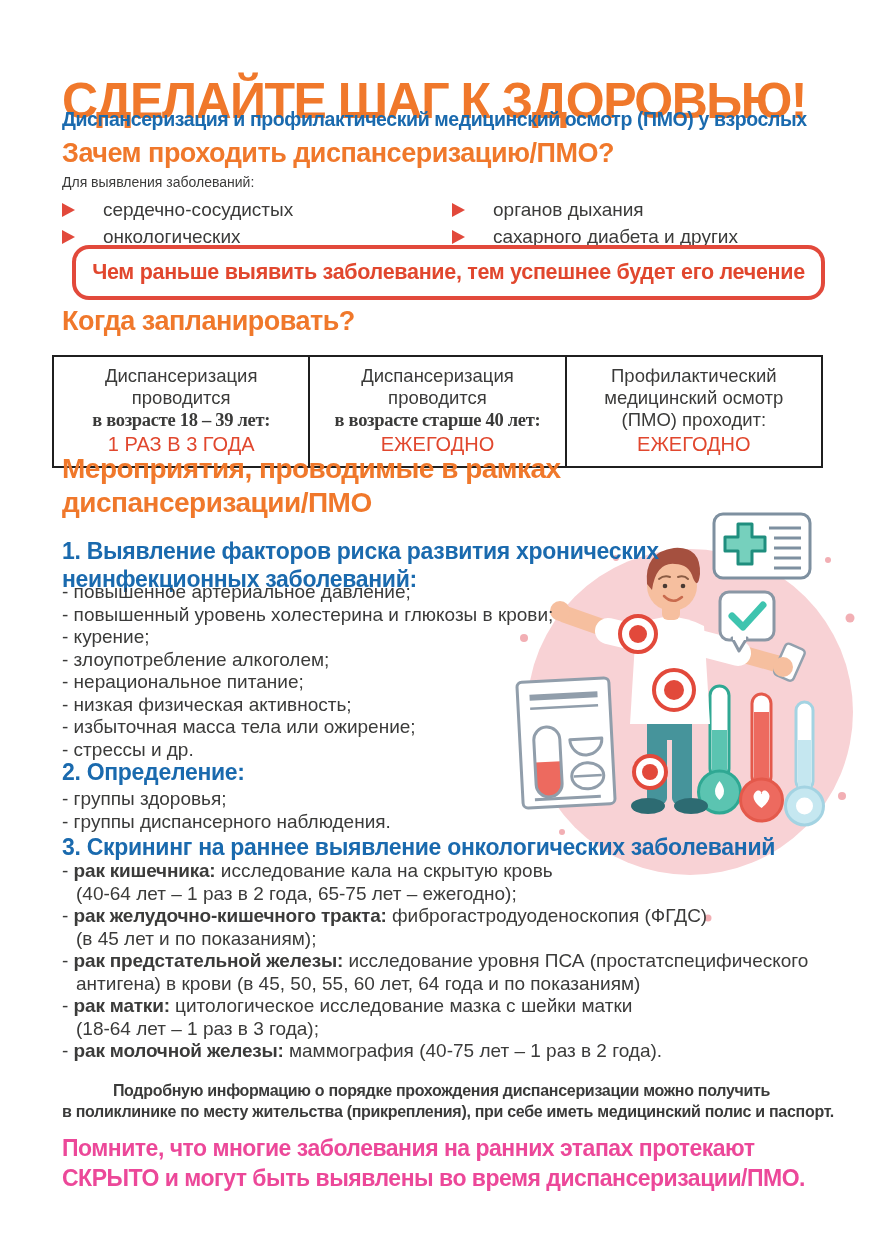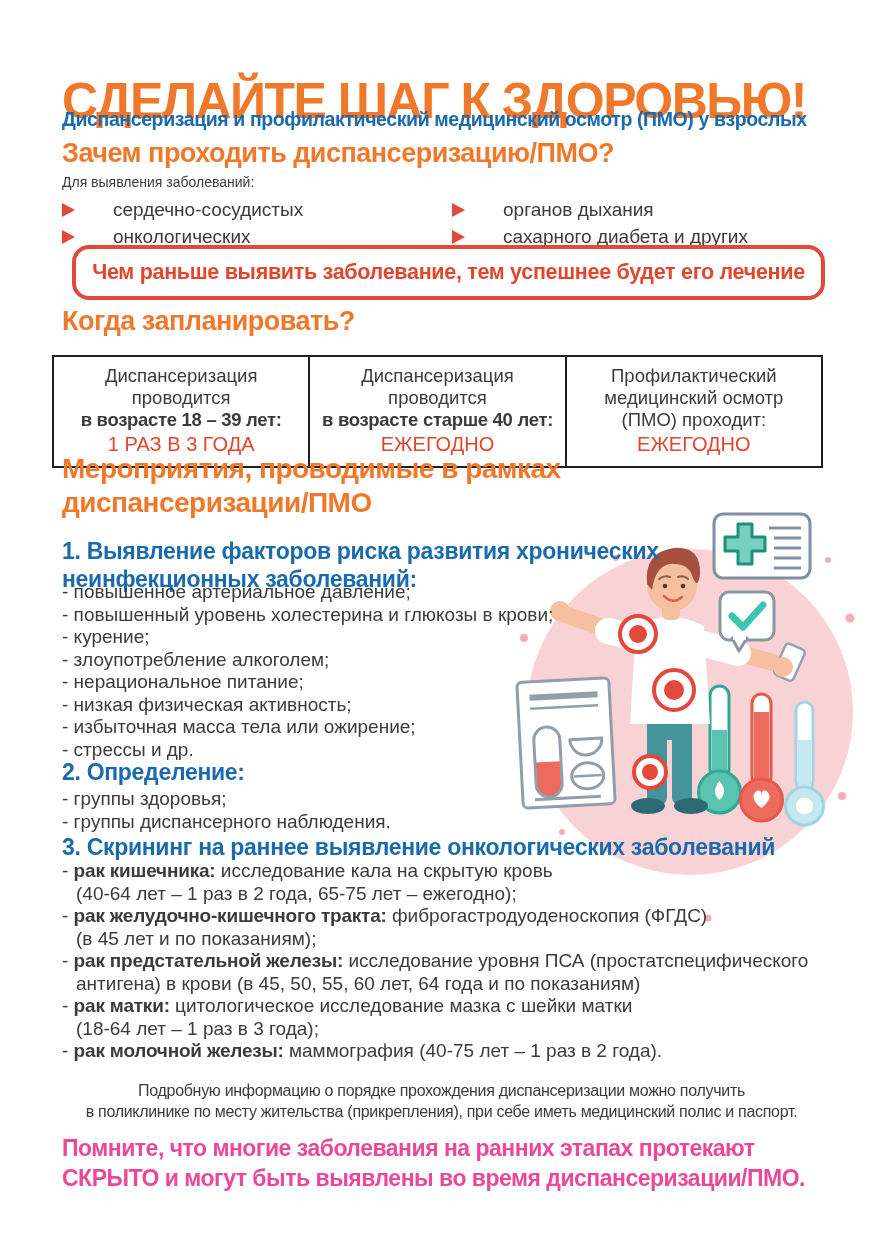--- a/index.html
+++ b/index.html
@@ -16,56 +16,56 @@
   .subtitle{
     top:108px;font-size:19.5px;font-weight:bold;color:#1A6AAE;letter-spacing:-0.4px;white-space:nowrap;
   }
   .h-orange{
     font-size:27px;line-height:32px;font-weight:bold;color:#F0782B;letter-spacing:-0.5px;
     margin:0;white-space:nowrap;
   }
   .why-heading{top:137px;}
   .intro{top:174px;font-size:14px;white-space:nowrap;}
   .bullets{top:198px;display:grid;grid-template-columns:390px 1fr;row-gap:3px;}
-  .bullet{display:flex;align-items:center;gap:38px;height:24px;font-size:19px;white-space:nowrap;}
+  .bullet{display:flex;align-items:center;gap:28px;height:24px;font-size:19px;white-space:nowrap;}
   .tri{
     width:0;height:0;flex:0 0 auto;
     border-left:13px solid #E2493B;border-top:7px solid transparent;border-bottom:7px solid transparent;
   }
   .callout{
     top:245px;left:72px;right:50px;border:4px solid #E2493B;border-radius:17px;
     color:#E1472E;font-weight:bold;font-size:21.5px;letter-spacing:-0.3px;
     text-align:center;padding:11px 4px;white-space:nowrap;
   }
   .when-heading{top:305px;}
   .schedule{top:355px;left:52px;right:52px;border-collapse:collapse;width:771px;table-layout:fixed;}
   .schedule td{
     border:2px solid #1F1F1F;text-align:center;vertical-align:middle;
     padding:8px 4px 10px 4px;font-size:18.5px;
   }
   .tl{line-height:22px;white-space:nowrap;}
-  .tb{font-weight:bold;letter-spacing:-0.3px;}
+  .tb{font-weight:bold;letter-spacing:-0.3px;font-family:Liberation Serif, serif;}
   .tv{line-height:24px;margin-top:1px;color:#E1472E;font-weight:normal;font-size:20px;white-space:nowrap;}
   .act-heading{top:452px;font-size:28px;line-height:34px;}
   .h-blue{
     margin:0;font-weight:bold;color:#1A6AAE;font-size:23px;line-height:28px;
     letter-spacing:-0.3px;white-space:nowrap;
   }
   .sub1{top:521px;margin-top:16px;}
   .list{font-size:19px;}
   .list1{top:581px;line-height:22.5px;}
   .sub2{top:758px;}
   .list2{top:788px;line-height:22.5px;}
   .sub3{top:833px;}
   .list3{top:860px;line-height:22.5px;}
   .list div{white-space:nowrap;}
   .li3 b{letter-spacing:-0.2px;}
   .li3 .cont{padding-left:14px;}
   .info{
-    top:1080px;text-align:center;font-size:16px;line-height:21px;font-weight:normal;
+    top:1080px;text-align:center;font-size:16px;line-height:21px;font-weight:bold;
     letter-spacing:-0.3px;color:#3B3B3A;
   }
   .warning{
     top:1133px;text-align:left;font-size:23px;line-height:30px;font-weight:bold;
     letter-spacing:-0.5px;color:#ec4899;
   }
   .hero{position:absolute;left:498px;top:500px;}
 </style>
 </head>
 <body>

